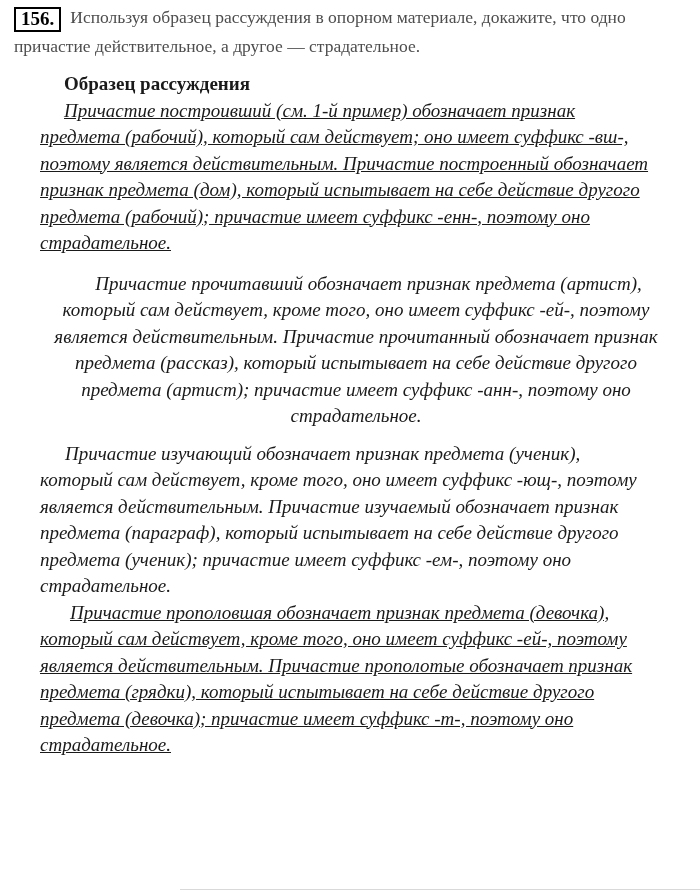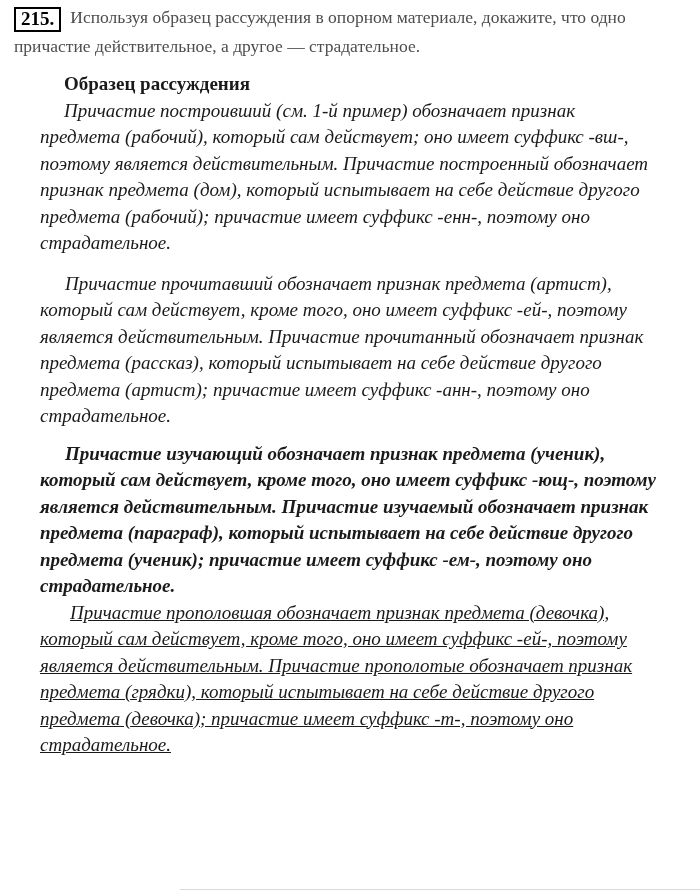--- a/index.html
+++ b/index.html
@@ -45,43 +45,43 @@
     line-height:26.5px;
     color:var(--text);
   }
   .sample-heading{
     margin-top:10px;
     font-weight:bold;
     text-indent:24px;
   }
   .para{white-space:pre-line;}
   .italic{font-style:italic;}
-  .sample-para{text-indent:24px;}
+  .sample-para{text-indent:24px;text-decoration:underline;}
   .examples-para{margin-top:29px;text-indent:29px;}
   .answer-para{text-indent:25px;}
-  .answer-1{margin-top:14px;}
-  .answer-2{margin-top:11px;font-weight:bold;}
+  .answer-1{margin-top:14px;text-align:center;}
+  .answer-2{margin-top:11px;}
   .answer-3{margin-top:0;text-indent:30px;text-decoration:underline;}
   
   .artifact-line{
     position:absolute;
     left:180px;
     right:0;
     top:889px;
     height:1px;
     background:var(--artifact-line);
   }
 </style>
 </head>
 <body>
 
 <div class="page">
 
   <div class="task">
-    <span class="task-number">215.</span><span class="task-text">Используя образец рассуждения в опорном материале, докажите, что одно
+    <span class="task-number">156.</span><span class="task-text">Используя образец рассуждения в опорном материале, докажите, что одно
 причастие действительное, а другое — страдательное.</span>
   </div>
 
   <div class="content">
 
     <div class="sample-heading">Образец рассуждения</div>
 
     <div class="para italic sample-para">Причастие построивший (см. 1-й пример) обозначает признак
 предмета (рабочий), который сам действует; оно имеет суффикс -вш-,
 поэтому является действительным. Причастие построенный обозначает

